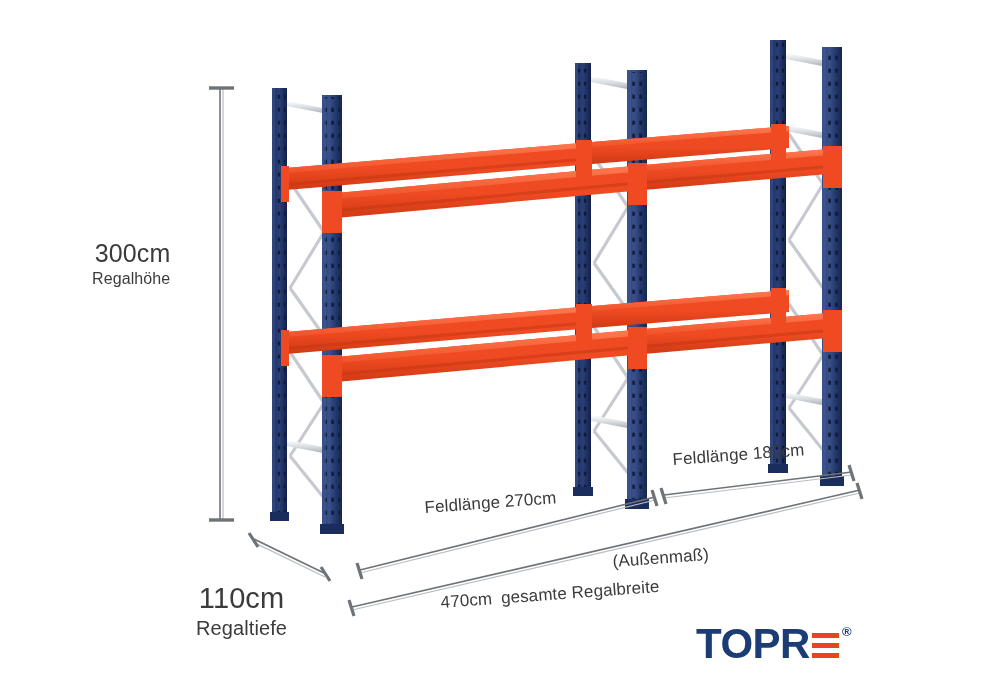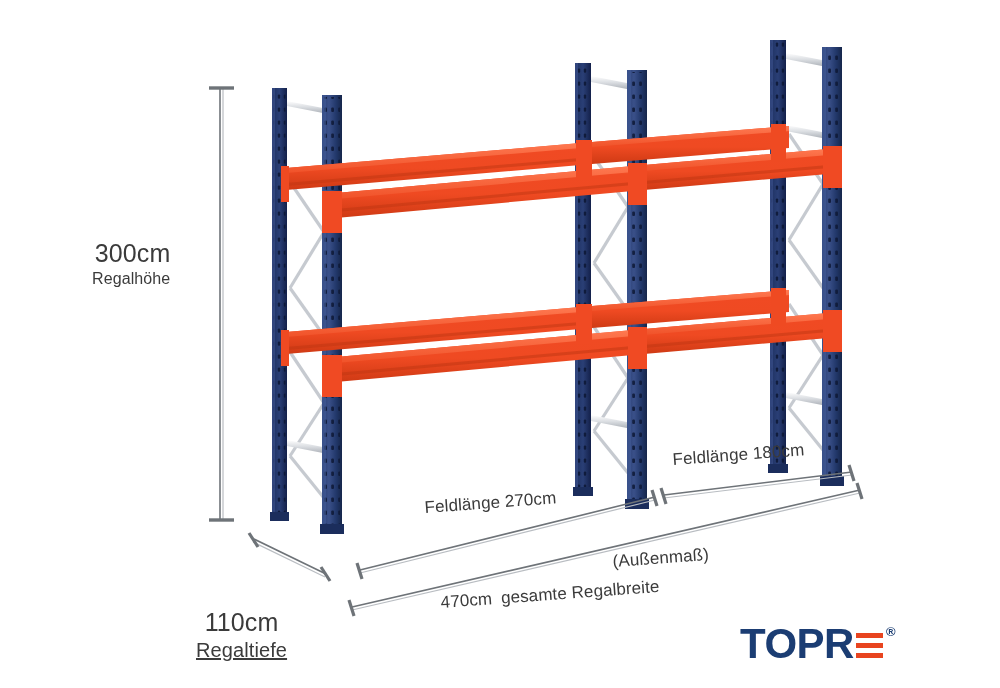--- a/index.html
+++ b/index.html
@@ -18,22 +18,22 @@
     color:#3b3b3b;
     font-family:"Liberation Sans", sans-serif;
     white-space:nowrap;
     letter-spacing:.1px;
   }
   #lbl-height{left:92px;top:238px;text-align:right;line-height:1.25;}
   #lbl-height .v{font-size:25px;}
   #lbl-height .n{font-size:16px;}
 
   #lbl-depth{left:196px;top:580px;text-align:center;line-height:1.25;}
-  #lbl-depth .v{font-size:25px;margin-top:27px;}
-  #lbl-depth .n{font-size:20px;text-decoration:underline;}
+  #lbl-depth .v{font-size:29px;}
+  #lbl-depth .n{font-size:20px;}
 
   #lbl-f270{
     left:424px;top:498px;font-size:17px;
     transform:rotate(-4.2deg);transform-origin:left top;
   }
   #lbl-f180{
     left:672px;top:450px;font-size:17px;
     transform:rotate(-4.2deg);transform-origin:left top;
   }
   #lbl-total{
@@ -41,21 +41,21 @@
     transform:rotate(-4.2deg);transform-origin:left top;
   }
   #lbl-total .gap{display:inline-block;width:9px;}
   #lbl-outer{
     left:612px;top:552px;font-size:17px;
     transform:rotate(-4.2deg);transform-origin:left top;
   }
 
   
   #logo{
-    position:absolute;left:740px;top:622px;
+    position:absolute;left:696px;top:622px;
     height:44px;display:flex;align-items:center;text-align:right;
   }
   #logo .word{
     font-family:"Liberation Sans", sans-serif;
     font-weight:bold;font-size:42px;letter-spacing:-0.5px;
     color:#1b3d73;line-height:1;display:flex;align-items:center;
   }
   #logo .ebox{
     display:inline-flex;flex-direction:column;justify-content:center;
     width:27px;height:30px;gap:5px;margin:0 2px;

